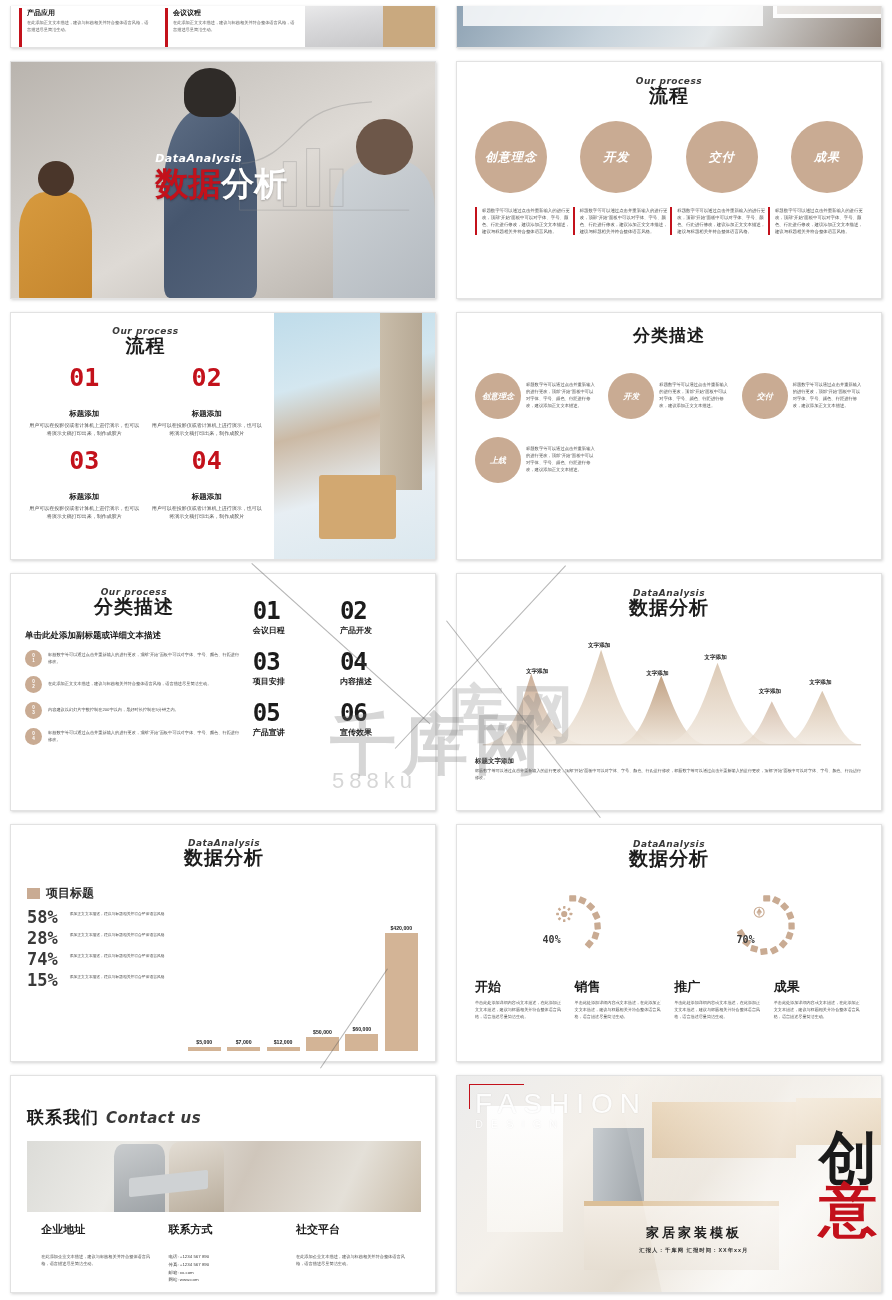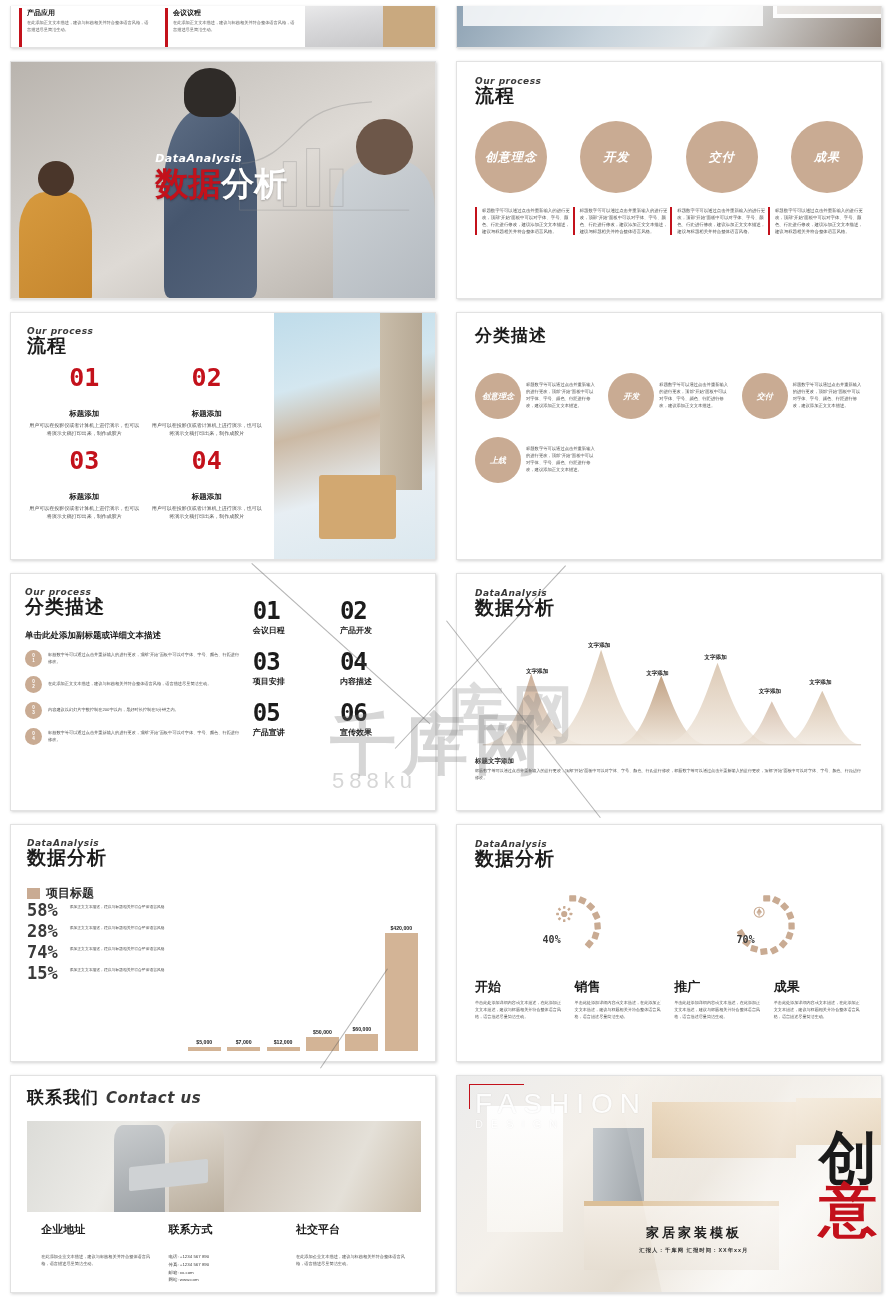--- a/index.html
+++ b/index.html
@@ -21,21 +21,21 @@
     background:#fff;border:1px solid #e2e2e2;
     box-shadow:1px 1px 3px rgba(0,0,0,.18);
     overflow:hidden;box-sizing:border-box;
   }
   
   .t-en{
     font-family:"DejaVu Sans",sans-serif;
     font-style:italic;font-weight:700;
     letter-spacing:.5px;color:#3a3a3a;
   }
-  .t-cn{font-weight:700;color:#1c1c1c;letter-spacing:1px;}
+  .t-cn{font-weight:700;color:#1c1c1c;letter-spacing:1px;margin-top:20px;}
   .red{color:#c3111b;}
 
   
   .r0{height:54px;}
   .r0 .slide{border-top:none;}
   .crop-left{display:flex;height:100%;}
   .cl-text{flex:1;display:flex;gap:14px;padding:2px 8px 0 8px;}
   .cl-col{flex:1;border-left:3px solid #c3111b;padding-left:5px;}
   .cl-h{font-size:7px;font-weight:700;color:#1c1c1c;margin-bottom:2px;}
   .cl-p{font-size:4.2px;line-height:1.55;color:#5a5a5a;}
@@ -70,21 +70,21 @@
   .f-r:after{content:"";position:absolute;left:22%;top:-30%;width:56%;height:40%;
      background:#6d5749;border-radius:50%;}
   .cover .wb{position:absolute;right:4%;top:8%;width:44%;height:62%;opacity:.35;}
   .cover-txt{position:absolute;left:34%;top:38%;z-index:5;}
   .cover-en{font-size:11px;color:#fff;}
   .cover-cn{font-size:33px;line-height:1;margin-top:2px;font-weight:700;
       text-shadow:0 1px 2px rgba(0,0,0,.25);}
 
   
   .pad{padding:14px 18px;height:100%;box-sizing:border-box;}
-  .hd{margin-bottom:6px;}
+  .hd{margin-bottom:6px;text-align:center;}
   .hd .t-en{font-size:9px;display:block;}
   .hd .t-cn{font-size:19px;display:block;margin-top:-3px;}
   .hd-small .t-cn{font-size:17px;}
   .circles4{display:flex;justify-content:space-between;margin-top:12px;}
   .circ{width:72px;height:72px;border-radius:50%;background:#c9ab93;
       display:flex;align-items:center;justify-content:center;}
   .circ span{color:#fff;font-style:italic;font-weight:700;font-size:12px;letter-spacing:1px;}
   .notes4{display:flex;justify-content:space-between;margin-top:14px;}
   .note{width:88px;border-left:2.5px solid #c3111b;padding-left:5px;
       font-size:4.4px;line-height:1.6;color:#4d4d4d;}
@@ -137,21 +137,21 @@
   .mt-lab{position:absolute;font-size:5.6px;font-weight:700;color:#1c1c1c;transform:translateX(-50%);}
   .mt-foot-h{font-size:6.5px;font-weight:700;margin-top:2px;}
   .mt-foot-p{font-size:4.1px;line-height:1.6;color:#4d4d4d;margin-top:2px;}
 
   
   .r4{height:250px;}
   .bar-slide{display:flex;height:100%;padding:13px 14px 6px 16px;box-sizing:border-box;
       flex-direction:column;}
   .bar-body{display:flex;flex:1;margin-top:8px;}
   .bar-left{width:40%;}
-  .legend{display:flex;align-items:center;gap:6px;}
+  .legend{display:flex;align-items:center;gap:6px;margin-bottom:7px;}
   .legend-sw{width:13px;height:11px;background:#c9ab93;}
   .legend-t{font-size:12px;font-weight:700;}
   .pct-row{display:flex;align-items:flex-start;gap:12px;margin-bottom:4px;}
   .pct-n{font-size:17px;font-weight:700;line-height:1;color:#3a3a3a;
       font-family:"DejaVu Sans Mono",monospace;}
   .pct-p{font-size:3.8px;line-height:1.5;color:#4d4d4d;padding-top:3px;}
   .bar-right{flex:1;display:flex;align-items:flex-end;justify-content:space-around;
       padding-bottom:4px;}
   .bar-col{display:flex;flex-direction:column;align-items:center;width:14%;}
   .bar-v{font-size:5.2px;font-weight:700;margin-bottom:2px;color:#1c1c1c;}

